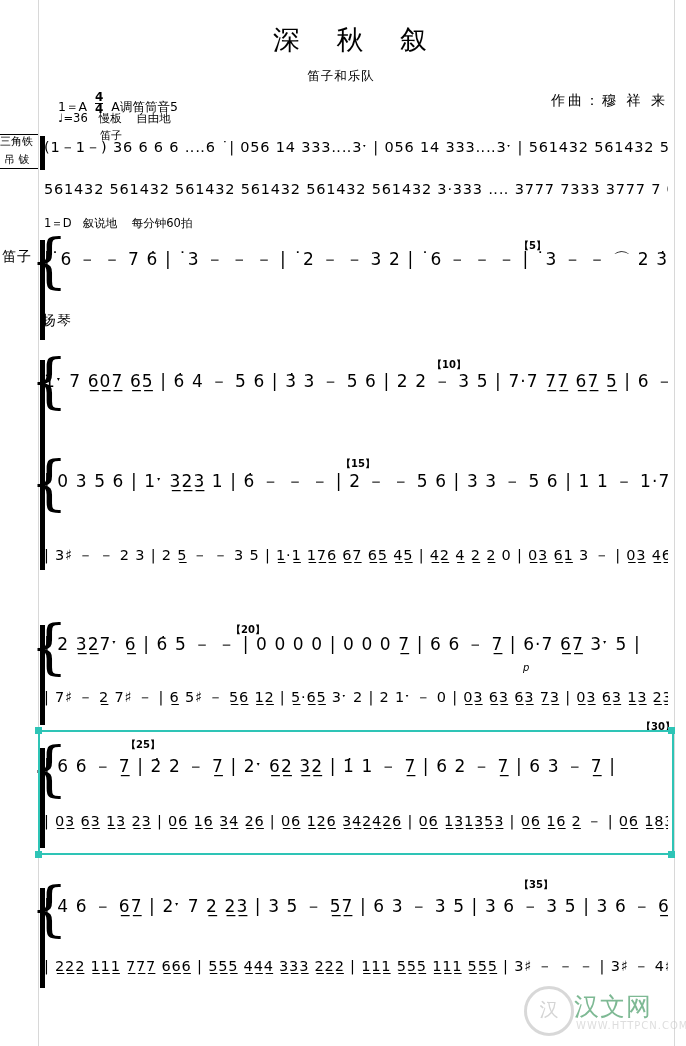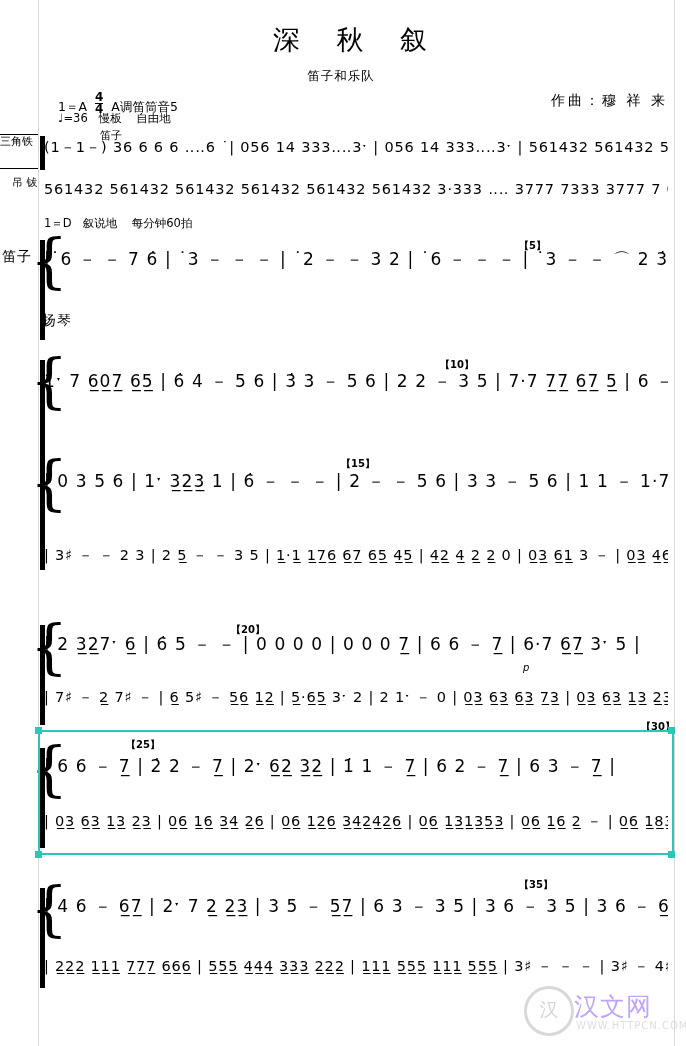--- a/index.html
+++ b/index.html
@@ -190,21 +190,21 @@
     color: #b2b2b2;
     font-size: 19px;
     text-align: center;
     line-height: 40px;
     font-family: "DejaVu Sans", sans-serif;
   }
   .wm-text {
     position: absolute;
     left: 50px; top: 8px;
     font-size: 25px;
-    color: #8b5cf6;
+    color: #15803d;
     letter-spacing: 1px;
     font-family: "DejaVu Sans", sans-serif;
   }
   .wm-url {
     position: absolute;
     left: 52px; top: 38px;
     font-size: 10px;
     color: #c3c3c3;
     letter-spacing: 1px;
     font-family: "DejaVu Sans", sans-serif;
@@ -248,21 +248,21 @@
   <div class="keyline2">
     <span>1＝D</span>
     &nbsp;
     <span>叙说地</span>
     &nbsp;&nbsp;
     <span>每分钟60拍</span>
   </div>
 
   <div class="inst inst-small" style="top:128px; left:100px;">笛子</div>
   <div class="inst inst-small" style="top:134px; left:0px;">三角铁</div>
-  <div class="inst inst-small" style="top:152px; left:12px;margin-top:23px;">吊    钹</div>
+  <div class="inst inst-small" style="top:152px; left:4px;">吊    钹</div>
 
   <div class="bracket" style="top:136px; height:34px;"></div>
   <div class="hr" style="left:0px; top:134px; width:38px;"></div>
   <div class="hr" style="left:0px; top:168px; width:38px;"></div>
 
   <div class="row mid" style="top:138px;">(1－1－)  36 6 6 6 ‥‥6 ˙|  056 14 333‥‥3ˑ |  056 14 333‥‥3ˑ |  561432  561432  561432  561432</div>
   <div class="row mid" style="top:181px;">561432  561432  561432  561432  561432  561432  3·333 ‥‥ 3777 7333 3777 7 0216 6666‥‥</div>
 
   <div class="part-label" style="top:248px; left:2px;">笛子</div>
   <div class="part-label" style="top:312px; left:2px;margin-left:40px;">扬琴</div>
@@ -289,21 +289,21 @@
   <div class="brace" style="top:744px;">{</div>
   <div class="row big" style="top:755px;">| 6 6 － 7̲ | 2̇ 2 － 7̲ | 2ˑ 6̲2̲ 3̲2̲ | 1̇ 1 － 7̲ | 6 2 － 7̲ | 6 3 － 7̲ |</div>
   <div class="row mid" style="top:812px;">| 0̲3̲ 6̲3̲ 1̲3̲ 2̲3̲ | 0̲6̲ 1̲6̲ 3̲4̲ 2̲6̲ | 0̲6̲ 1̲2̲6̲ 3̲4̲2̲4̲2̲6̲ | 0̲6̲ 1̲3̲1̲3̲5̲3̲ | 0̲6̲ 1̲6̲ 2̲ － | 0̲6̲ 1̲8̲3̲ － |</div>
 
   <div class="bracket" style="top:888px; height:100px;"></div>
   <div class="brace" style="top:884px;">{</div>
   <div class="row big" style="top:895px;">| 4 6 － 6̲7̲ | 2ˑ 7 2̲ 2̲3̲ | 3 5 － 5̲7̲ | 6 3 － 3 5 | 3 6 － 3 5 | 3 6 － 6̲7̲ |</div>
   <div class="row mid" style="top:957px;">| 2̲2̲2̲ 1̲1̲1̲ 7̲7̲7̲ 6̲6̲6̲ | 5̲5̲5̲ 4̲4̲4̲ 3̲3̲3̲ 2̲2̲2̲ | 1̲1̲1̲ 5̲5̲5̲ 1̲1̲1̲ 5̲5̲5̲ | 3♯ －  －  － | 3♯ － 4♯ － |</div>
 
   <div class="mark" style="left:519px; top:239px;">【5】</div>
-  <div class="mark" style="left:432px; top:358px;margin-left:8px;">【10】</div>
+  <div class="mark" style="left:432px; top:358px;">【10】</div>
   <div class="mark" style="left:341px; top:457px;">【15】</div>
   <div class="mark" style="left:231px; top:623px;">【20】</div>
   <div class="mark" style="left:126px; top:738px;">【25】</div>
   <div class="mark" style="left:641px; top:720px;">【30】</div>
   <div class="mark" style="left:519px; top:878px;">【35】</div>
 
   <div class="above" style="left:523px; top:662px; font-style:italic;">p</div>
 
   <div class="selection" style="left:38px; top:730px; width:636px; height:125px;"></div>
   <div class="sel-handle" style="left:35px; top:727px;"></div>

